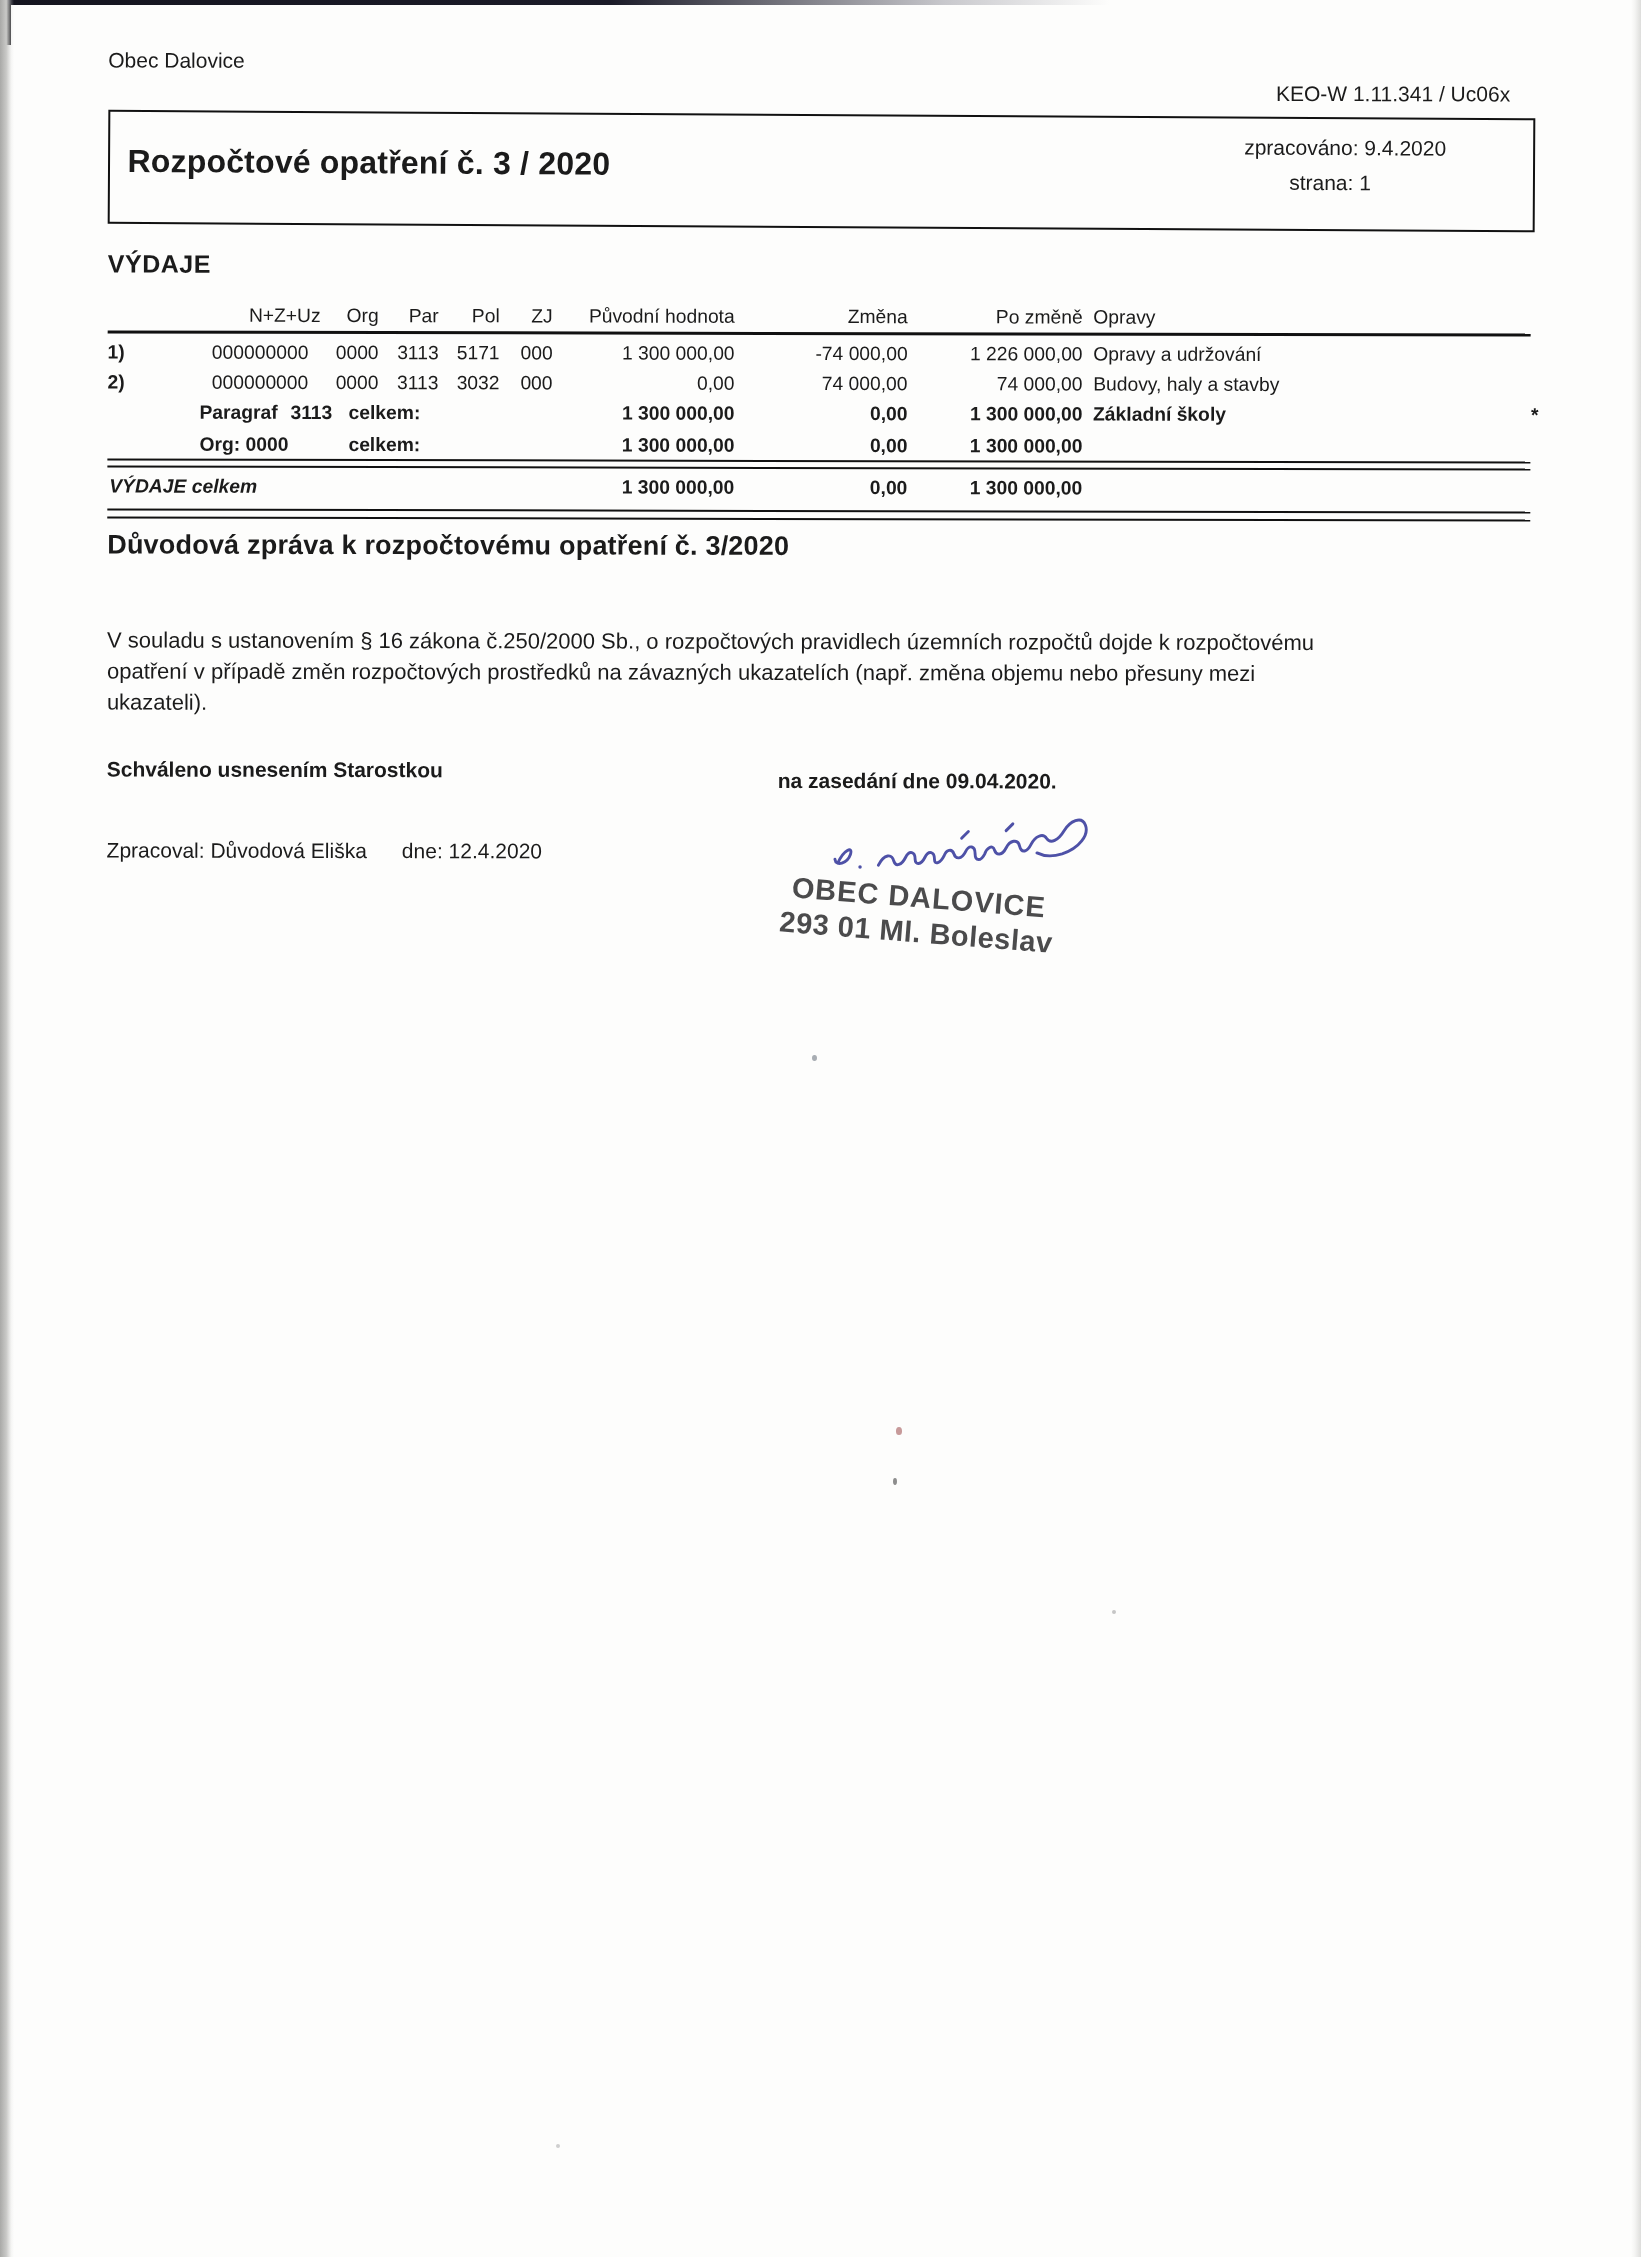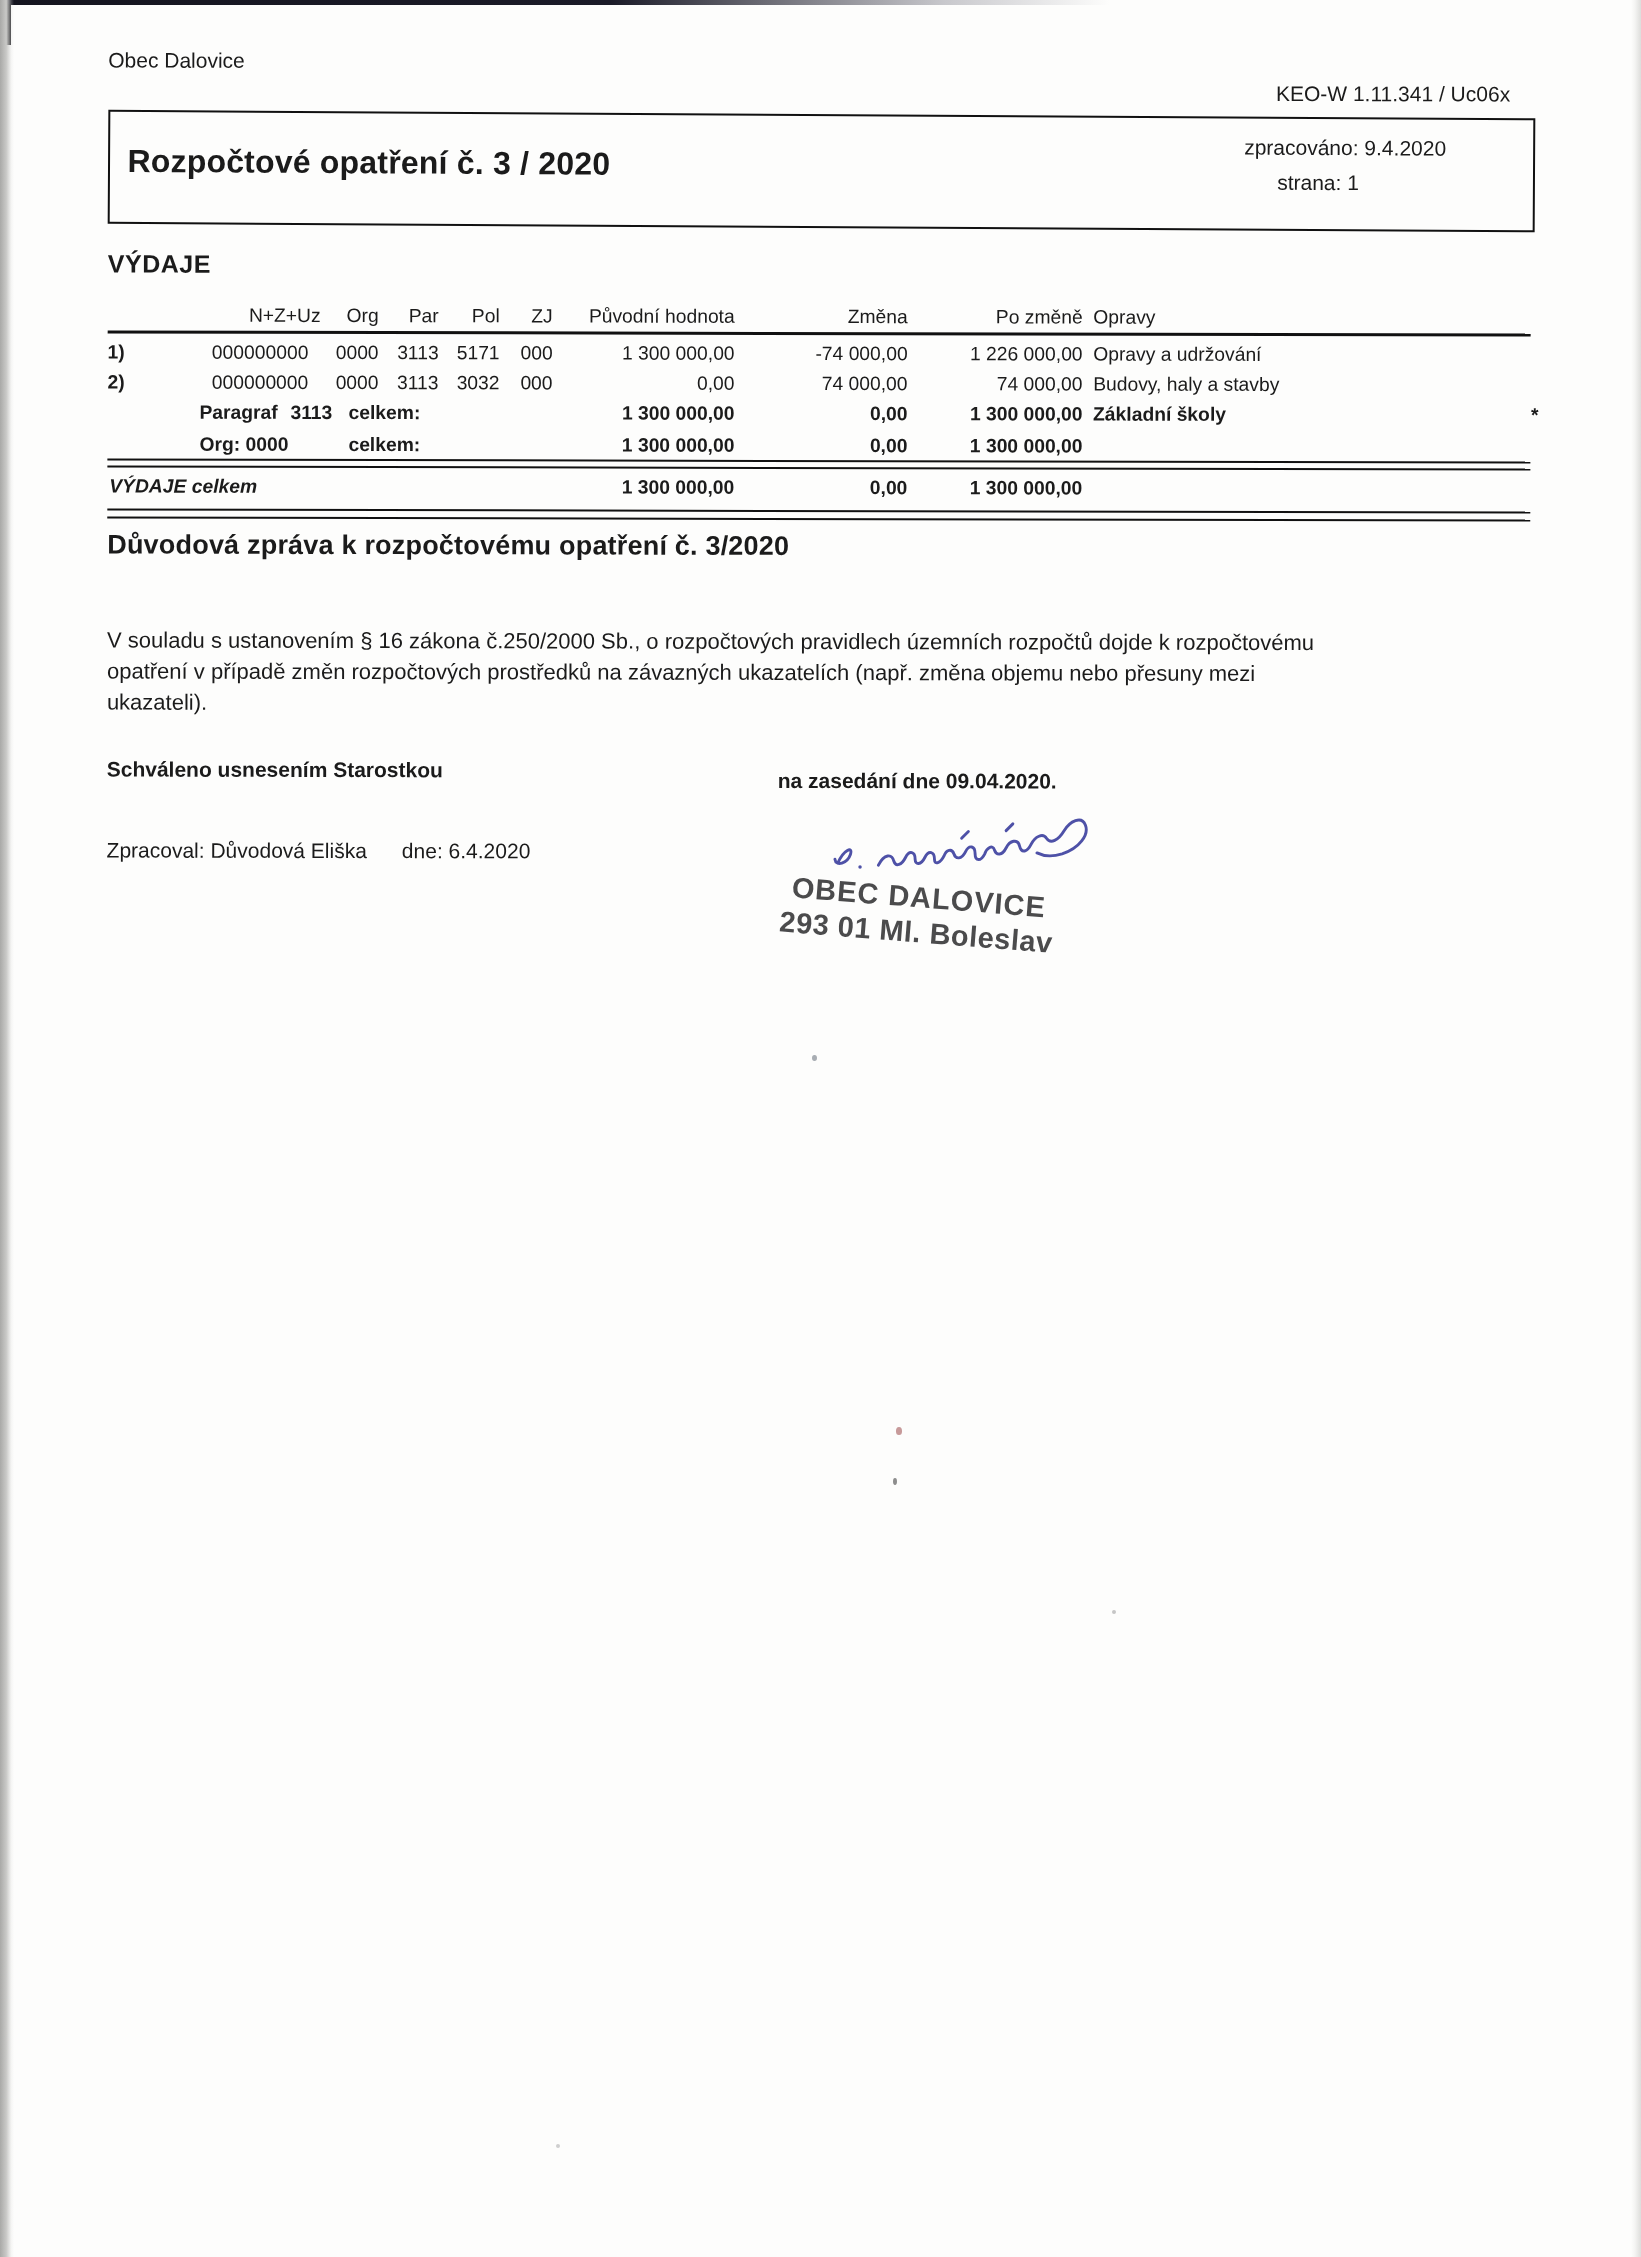--- a/index.html
+++ b/index.html
@@ -23,21 +23,21 @@
 
   .content{position:absolute;left:0;top:0;width:1641px;height:2257px;transform:rotate(0.12deg);}
 
   .hdr-left{position:absolute;left:106px;top:50px;font-size:21px;}
   .hdr-right{position:absolute;right:133px;top:81px;font-size:21px;}
 
   .title-box{position:absolute;left:106px;top:114px;width:1427px;height:114px;
     border:2.9px solid #111;box-sizing:border-box;transform:rotate(0.22deg);}
   .title-text{position:absolute;left:17.4px;top:31px;font-size:32px;font-weight:bold;letter-spacing:0.2px;}
   .tb-processed{position:absolute;right:87px;top:17.4px;font-size:21px;}
-  .tb-page{position:absolute;right:174px;top:52px;font-size:21px;}
+  .tb-page{position:absolute;right:162px;top:52px;font-size:21px;}
 
   .sec-vydaje{position:absolute;left:106px;top:251px;font-size:25px;font-weight:bold;letter-spacing:0.5px;}
 
   .trow{position:absolute;left:106px;width:1429px;display:grid;
     grid-template-columns:92px 121px 58px 60px 61px 53px 182px 173px 175px 427px 29px;
     font-size:19.3px;line-height:25px;}
   .c{white-space:nowrap;}
   .c.r{text-align:right;}
   .c.ctr{text-align:center;}
   .c.desc{padding-left:10.6px;text-align:left;}
@@ -185,21 +185,21 @@
     <div class="body-par">
       <div>V souladu s ustanovením § 16 zákona č.250/2000 Sb., o rozpočtových pravidlech územních rozpočtů dojde k rozpočtovému</div>
       <div>opatření v případě změn rozpočtových prostředků na závazných ukazatelích (např. změna objemu nebo přesuny mezi</div>
       <div>ukazateli).</div>
     </div>
 
     <div class="approved">Schváleno usnesením Starostkou</div>
     <div class="meeting">na zasedání dne 09.04.2020.</div>
 
     <div class="prepared">
-      <span>Zpracoval: Důvodová Eliška</span><span class="date">dne: 6.4.2020</span>
+      <span>Zpracoval: Důvodová Eliška</span><span class="date">dne: 12.4.2020</span>
     </div>
 
     <svg class="signature" viewBox="0 0 300 100">
       <g stroke="#3b3f9e" stroke-width="3" fill="none" stroke-linecap="round" stroke-linejoin="round" opacity="0.9">
         <path d="M22 62 C28 48, 38 44, 35 53 C32 62, 20 66, 19 58"></path>
         <circle cx="45" cy="66" r="1.8" fill="#3b3f9e" stroke="none"></circle>
         <path d="M64 64 C70 52,78 52,80 60 C82 66,88 64,92 56 C96 48,102 50,102 58 C102 64,108 64,112 56 C116 48,122 50,122 58 C122 64,128 62,132 54 C134 48,140 46,142 52 C144 58,150 58,154 50 C158 42,164 44,164 52 C164 60,170 60,174 52 C176 46,182 42,184 48 C186 54,192 54,196 46 C200 38,208 36,210 44 C212 52,218 50,222 42 C226 34,234 30,238 36 C242 42,250 38,256 28 C262 18,274 12,278 22 C282 32,272 46,254 52 C244 55,234 54,228 51"></path>
         <path d="M150 36 l7 -7"></path>
         <path d="M196 28 l7 -7"></path>
       </g>

